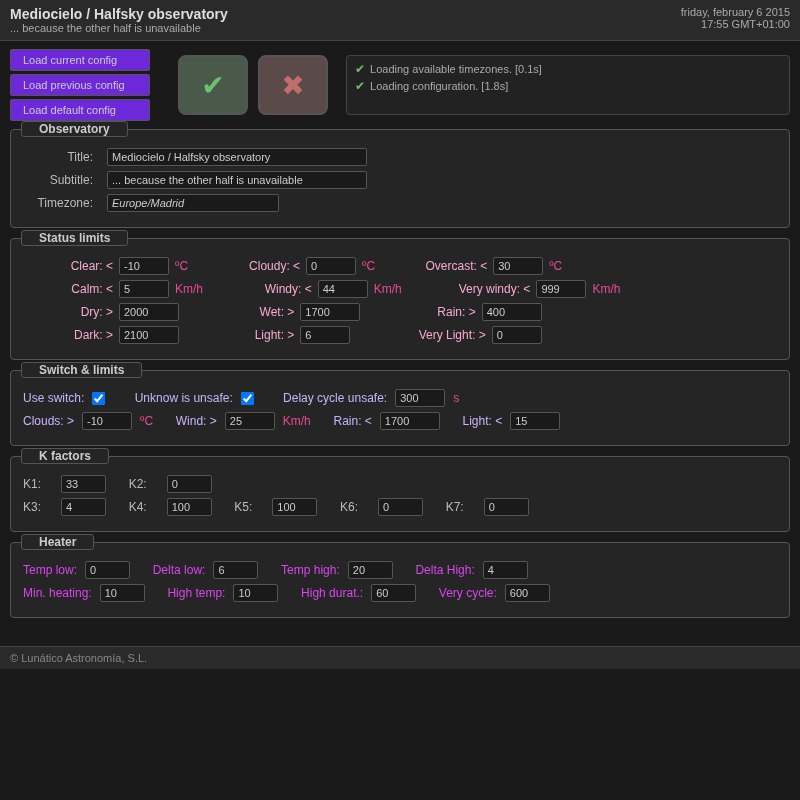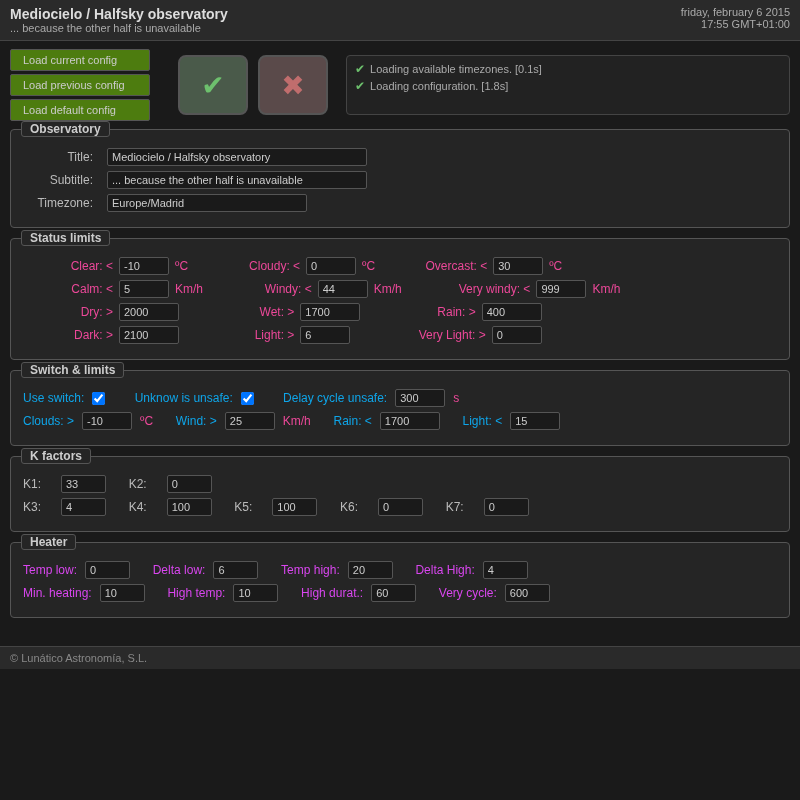--- a/index.html
+++ b/index.html
@@ -26,21 +26,21 @@
     .main-content { padding: 8px 10px; }
 
     .action-row {
       display: flex;
       gap: 8px;
       align-items: center;
       margin-bottom: 8px;
     }
     .btn-group { display: flex; flex-direction: column; gap: 3px; }
     .btn {
-      background: #4d7c0f;
+      background: #6d28d9;
       border: 1px solid #555;
       color: #ccc;
       padding: 4px 12px;
       cursor: pointer;
       font-size: 11px;
       border-radius: 2px;
       text-align: left;
       width: 140px;
     }
 
@@ -81,46 +81,46 @@
       padding: 10px 12px 10px 12px;
       margin-bottom: 10px;
       position: relative;
       background: #252525;
     }
     .section-title {
       position: absolute;
       top: -9px;
       left: 10px;
       background: #252525;
-      padding: 0 8px;
+      padding: 0 17px;
       font-size: 12px;
       font-weight: bold;
       color: #ccc;
       border: 1px solid #555;
       border-radius: 3px;
     }
     .section-inner { margin-top: 8px; }
-    .form-label { color: #0ea5e9; white-space: nowrap; }
+    .form-label { color: #c4b5fd; white-space: nowrap; }
     input[type="text"], input[type="number"] {
       background: #1a1a1a;
       border: 1px solid #555;
       color: #ccc;
       padding: 2px 4px;
       font-size: 11px;
       border-radius: 2px;
     }
     input[type="checkbox"] { cursor: pointer; }
     .unit { color: #ec4899; }
 
     .obs-row { display: flex; align-items: center; gap: 14px; margin-bottom: 5px; }
     .obs-label { width: 70px; text-align: right; color: #bbb; }
     .obs-input-wide { width: 260px; }
-    .obs-input-med { width: 200px; }
+    .obs-input-med { width: 172px; font-style: italic; }
     .status-row { display: flex; align-items: center; gap: 6px; margin-bottom: 5px; flex-wrap: wrap; }
-    .sl { min-width: 90px; text-align: right; color: #ec4899; }
+    .sl { min-width: 90px; text-align: right; color: #f9a8d4; }
     .si { width: 50px; }
     .si-wide { width: 60px; }
 
     .switch-row { display: flex; align-items: center; gap: 8px; margin-bottom: 5px; flex-wrap: wrap; }
 
     .kf-row { display: flex; align-items: center; gap: 8px; margin-bottom: 5px; }
     .kl { min-width: 30px; color: #bbb; }
     .ki { width: 45px; }
 
     .heater-row { display: flex; align-items: center; gap: 8px; margin-bottom: 5px; flex-wrap: wrap; }

